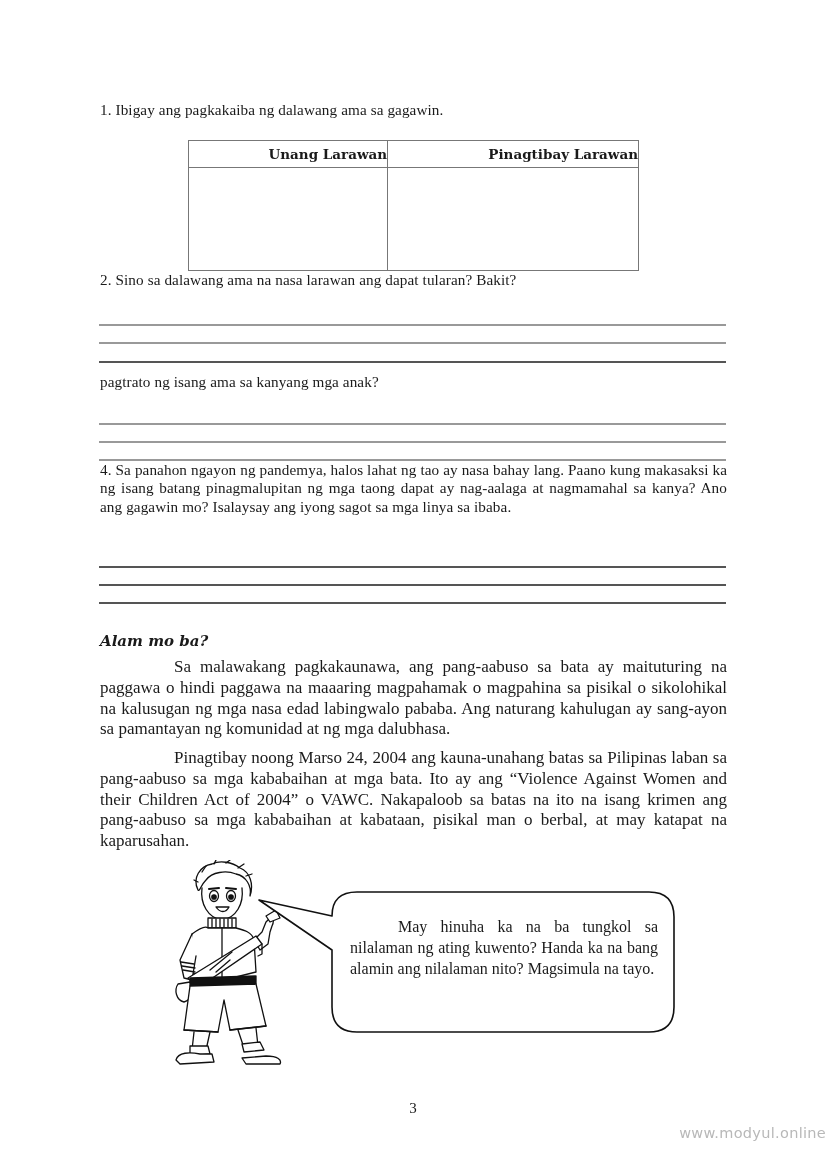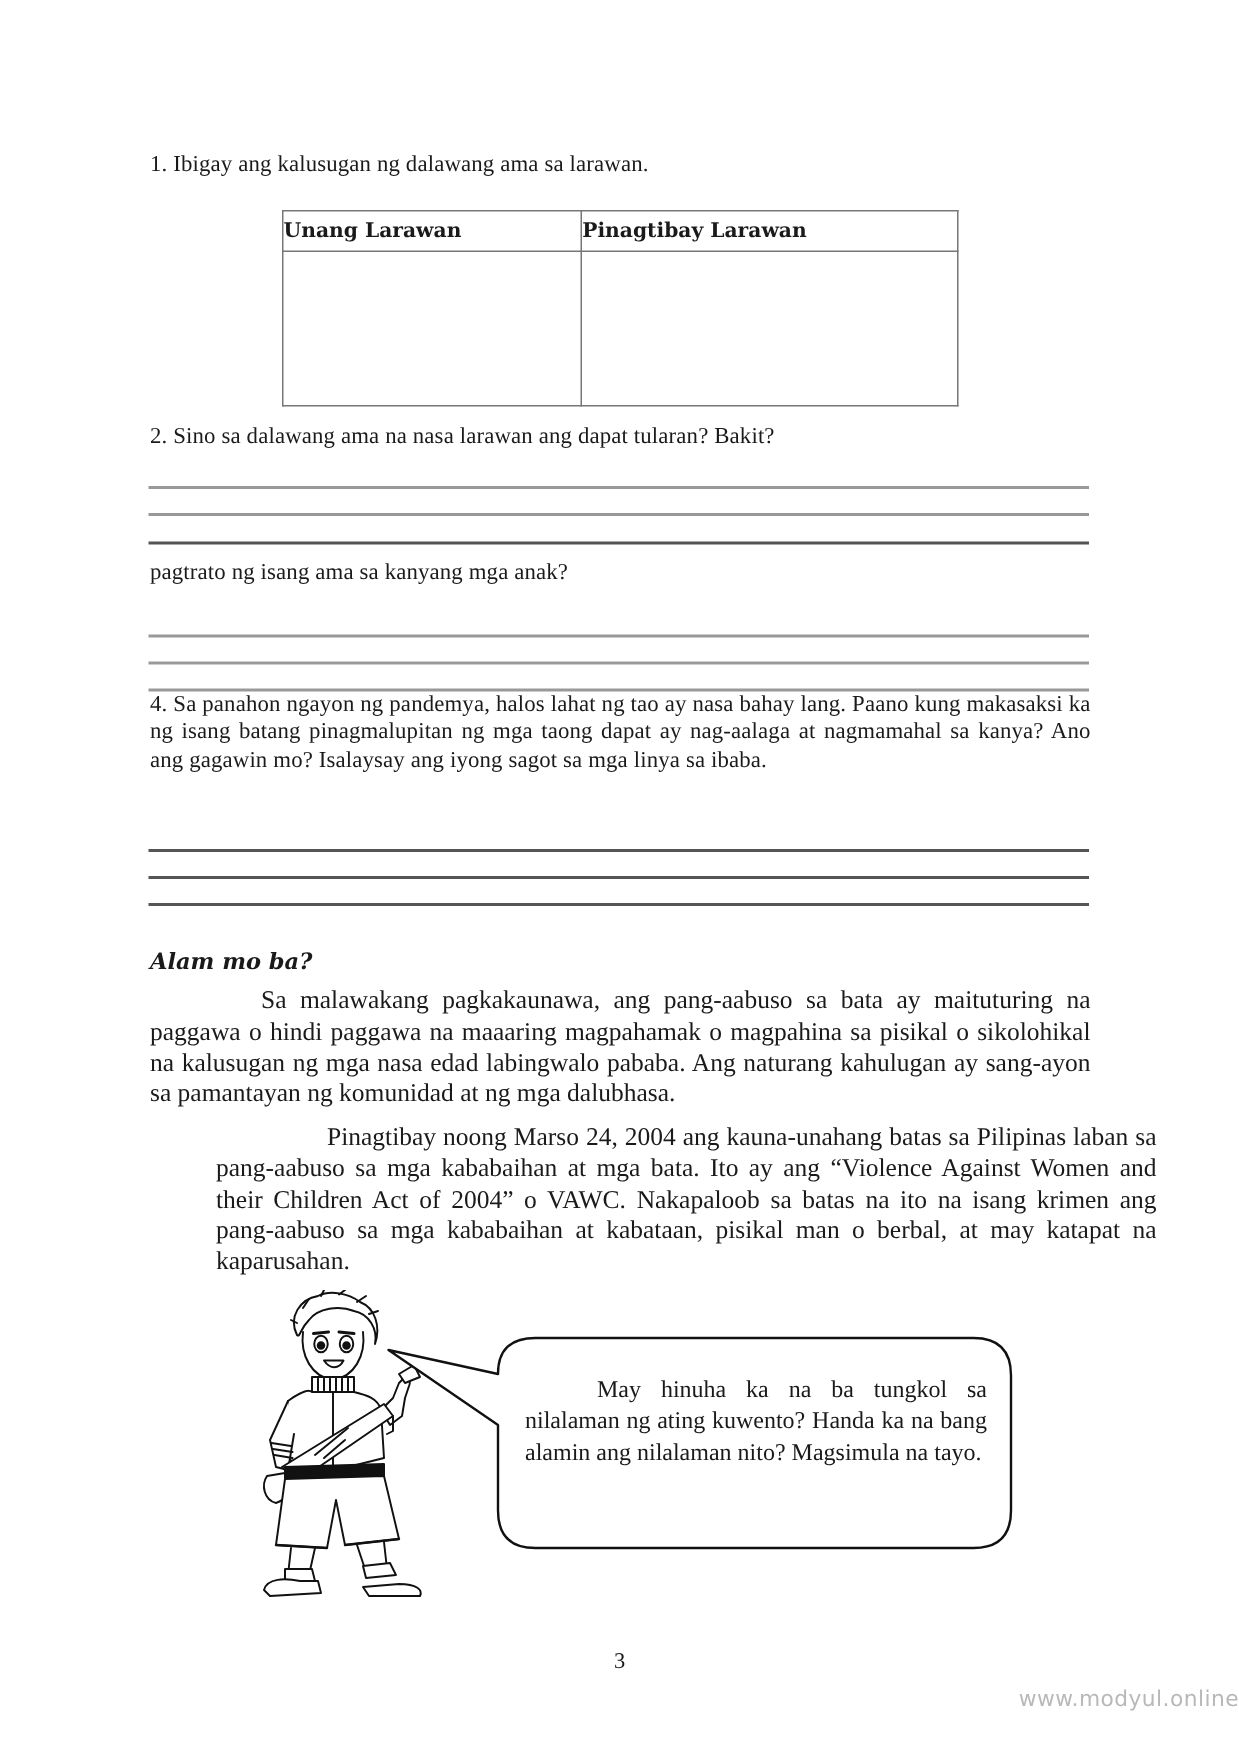--- a/index.html
+++ b/index.html
@@ -7,54 +7,54 @@
          font-family: "Liberation Serif", "DejaVu Serif", serif; color: #1a1a1a; }
   .abs { position: absolute; }
   .q { font-size: 15.2px; line-height: 18px; letter-spacing: 0.1px; }
   .justify { text-align: justify; text-align-last: left; }
   .rule { position: absolute; left: 99px; width: 627px; height: 2px; background: #999; }
   .rule.dark { height: 1.5px; background: #555; }
   table.compare { position: absolute; left: 188px; top: 140px; width: 451px; height: 131px;
          border-collapse: collapse; }
   table.compare th, table.compare td { border: 1.5px solid #777; padding: 0; }
   table.compare th { height: 26px; font-family: "DejaVu Serif", serif; font-weight: bold;
-         font-size: 13.5px; text-align: left; vertical-align: middle; }
+         font-size: 13.5px; text-align: right; vertical-align: middle; }
   .heading { font-family: "DejaVu Serif", serif; font-weight: bold; font-style: italic; font-size: 15px; }
   .para { font-size: 17px; line-height: 20.8px; text-align: justify; }
   .para .indent { display: inline-block; width: 74px; }
   .bubble-text { position: absolute; left: 350px; top: 916px; width: 308px;
          font-size: 16px; line-height: 21px; text-align: justify; }
   .bubble-text .indent { display: inline-block; width: 48px; }
   .pagenum { font-size: 15px; }
   .watermark { font-family: "DejaVu Sans", sans-serif; font-size: 14.5px; color: #b8b8b8; letter-spacing: 0.3px; }
 </style>
 </head>
 <body>
 
 <div class="abs q" style="left:100px; top:101px;">
   <span>1.</span>
-  <span>Ibigay ang kalusugan ng dalawang ama sa larawan.</span>
+  <span>Ibigay ang pagkakaiba ng dalawang ama sa gagawin.</span>
 </div>
 
 <table class="compare">
   <thead>
     <tr>
       <th>Unang Larawan</th>
       <th>Pinagtibay Larawan</th>
     </tr>
   </thead>
   <tbody>
     <tr>
       <td></td>
       <td></td>
     </tr>
   </tbody>
 </table>
 
-<div class="abs q" style="left:100px; top:282px;">
+<div class="abs q" style="left:100px; top:271px;">
   <span>2.</span>
   <span>Sino sa dalawang ama na nasa larawan ang dapat tularan? Bakit?</span>
 </div>
 <div class="rule" style="top:324px;"></div>
 <div class="rule" style="top:342px;"></div>
 <div class="rule dark" style="top:361px;"></div>
 
 <div class="abs q" style="left:100px; top:373px; width:600px;">
   <div>pagtrato ng isang ama sa kanyang mga anak?</div>
 </div>
@@ -69,21 +69,21 @@
 <div class="rule dark" style="top:566px;"></div>
 <div class="rule dark" style="top:584px;"></div>
 <div class="rule dark" style="top:602px;"></div>
 
 <div class="abs heading" style="left:100px; top:596px;margin-top:36px;">Alam mo ba?</div>
 
 <div class="abs para" style="left:100px; top:657px; width:627px;">
   <span class="indent"></span><span>Sa malawakang pagkakaunawa, ang pang-aabuso sa bata ay maituturing na paggawa o hindi paggawa na maaaring magpahamak o magpahina sa pisikal o sikolohikal na kalusugan ng mga nasa edad labingwalo pababa. Ang naturang kahulugan ay sang-ayon sa pamantayan ng komunidad at ng mga dalubhasa.</span>
 </div>
 
-<div class="abs para" style="left:100px; top:748px; width:627px;margin-left:44px;">
+<div class="abs para" style="left:100px; top:748px; width:627px;">
   <span class="indent"></span><span>Pinagtibay noong Marso 24, 2004 ang kauna-unahang batas sa Pilipinas laban sa pang-aabuso sa mga kababaihan at mga bata. Ito ay ang “Violence Against Women and their Children Act of 2004” o VAWC. Nakapaloob sa batas na ito na isang krimen ang pang-aabuso sa mga kababaihan at kabataan, pisikal man o berbal, at may katapat na kaparusahan.</span>
 </div>
 
 <svg class="abs" style="left:170px; top:860px;" width="115" height="205" viewBox="0 0 115 205" fill="none" stroke="#111" stroke-width="1.3" stroke-linejoin="round" stroke-linecap="round">
 
   <path d="M28 30 C22 18 30 6 42 4 C50 0 62 2 70 8 C80 12 84 24 80 36 C82 26 76 16 66 14 C56 10 42 12 36 20 C30 26 30 32 28 30 Z" fill="#fff"></path>
   <path d="M32 12 L36 6 M44 4 L46 0 M56 3 L60 0 M68 8 L74 4 M76 16 L82 14 M28 22 L24 20"></path>
 
   <path d="M32 28 C30 44 38 58 52 60 C66 58 74 44 72 28" fill="#fff"></path>
   <ellipse cx="44" cy="36" rx="4.5" ry="5.5" fill="#fff"></ellipse>

